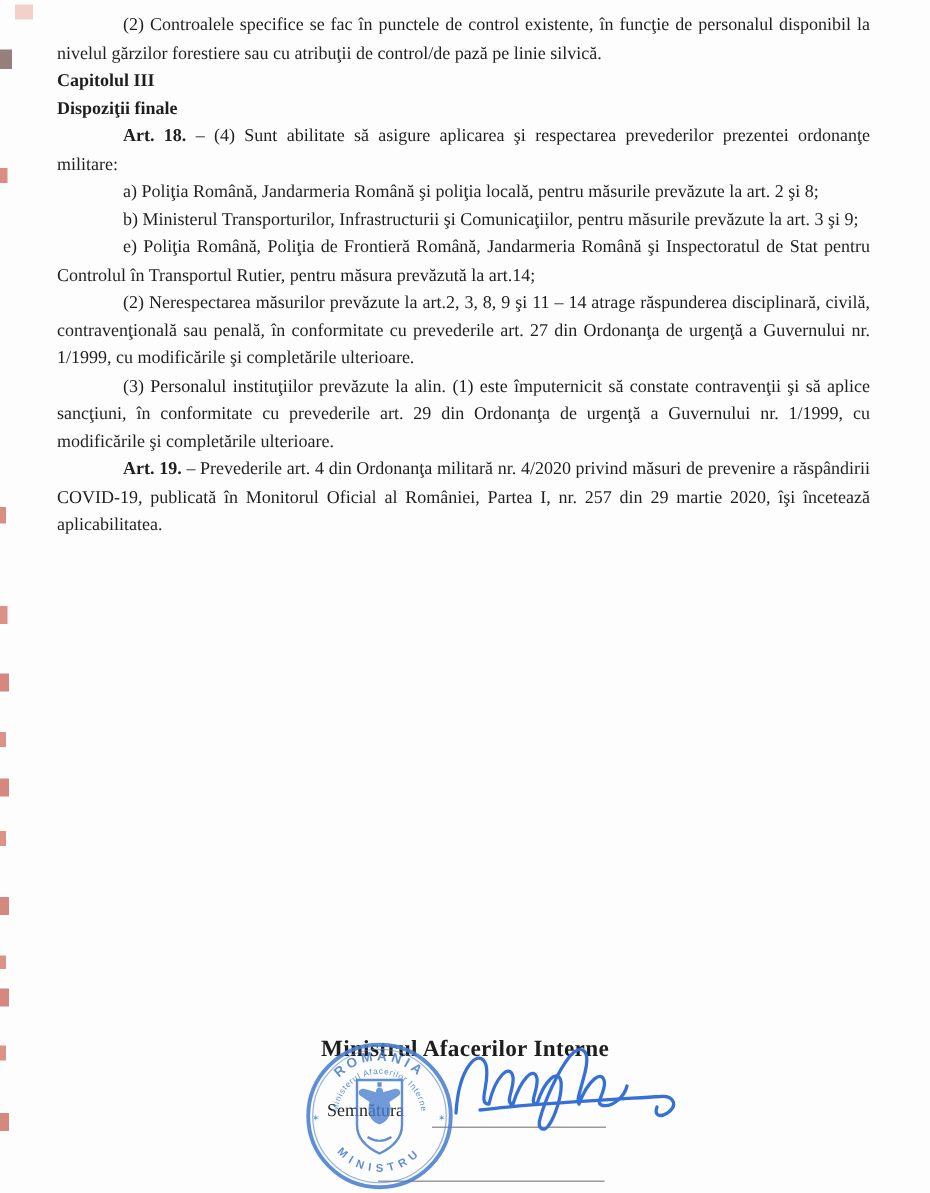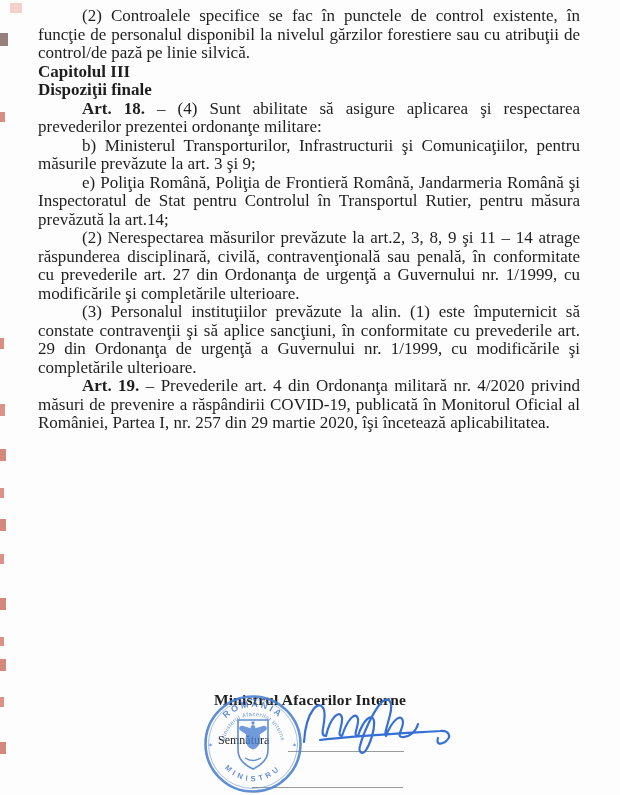--- a/index.html
+++ b/index.html
@@ -3,21 +3,21 @@
 <meta charset="utf-8">
 <style>
   html,body{margin:0;padding:0;}
   body{
     width:620px;height:795px;position:relative;overflow:hidden;
     background:#fdfdfd;color:#1e1e1e;
     font-family:"Liberation Serif", serif;
   }
   #doc{
     position:absolute;left:38px;top:7px;width:542px;
-    font-size:17px;line-height:18.5px;
+    font-size:12px;line-height:18.5px;
   }
   p.para{margin:0;text-align:justify;text-indent:44px;}
   p.center{text-align:left;text-indent:0;}
   .b{font-weight:bold;}
   .gap-lg{margin-top:20px;}
   .gap-md{margin-top:16px;}
   .gap-sm{margin-top:4px;}
 
   
   #sig-title{
@@ -43,20 +43,21 @@
   .edge-mark{position:absolute;opacity:.8;}
 </style>
 </head>
 <body>
 
 <div id="doc">
     <p class="para"><span>(2) Controalele specifice se fac în punctele de control existente, în funcţie de personalul disponibil la nivelul gărzilor forestiere sau cu atribuţii de control/de pază pe linie silvică.</span></p>
     <p class="para center gap-sm"><span class="b">Capitolul III</span></p>
     <p class="para center"><span class="b">Dispoziţii finale</span></p>
     <p class="para gap-lg"><span class="b">Art. 18.</span><span> – (4) Sunt abilitate să asigure aplicarea şi respectarea prevederilor prezentei ordonanţe militare:</span></p>
+    <p class="para"><span>a) Poliţia Română, Jandarmeria Română şi poliţia locală, pentru măsurile prevăzute la art. 2 şi 8;</span></p>
     <p class="para"><span>b) Ministerul Transporturilor, Infrastructurii şi Comunicaţiilor, pentru măsurile prevăzute la art. 3 şi 9;</span></p>
     <p class="para"><span>e) Poliţia Română, Poliţia de Frontieră Română, Jandarmeria Română şi Inspectoratul de Stat pentru Controlul în Transportul Rutier, pentru măsura prevăzută la art.14;</span></p>
     <p class="para"><span>(2) Nerespectarea măsurilor prevăzute la art.2, 3, 8, 9 şi 11 – 14 atrage răspunderea disciplinară, civilă, contravenţională sau penală, în conformitate cu prevederile art. 27 din Ordonanţa de urgenţă a Guvernului nr. 1/1999, cu modificările şi completările ulterioare.</span></p>
     <p class="para"><span>(3) Personalul instituţiilor prevăzute la alin. (1) este împuternicit să constate contravenţii şi să aplice sancţiuni, în conformitate cu prevederile art. 29 din Ordonanţa de urgenţă a Guvernului nr. 1/1999, cu modificările şi completările ulterioare.</span></p>
     <p class="para gap-lg"><span class="b">Art. 19.</span><span> – Prevederile art. 4 din Ordonanţa militară nr. 4/2020 privind măsuri de prevenire a răspândirii COVID-19, publicată în Monitorul Oficial al României, Partea I, nr. 257 din 29 martie 2020, îşi încetează aplicabilitatea.</span></p>
   </div>
 
 <div id="sig-title">Ministrul Afacerilor Interne</div>
 
 <span id="label-semnatura" class="sig-label">Semnătura</span>

